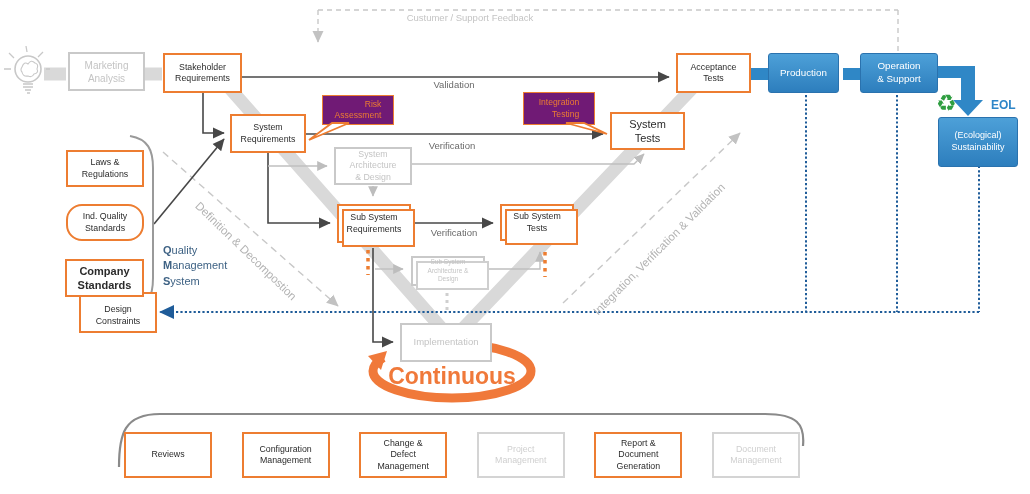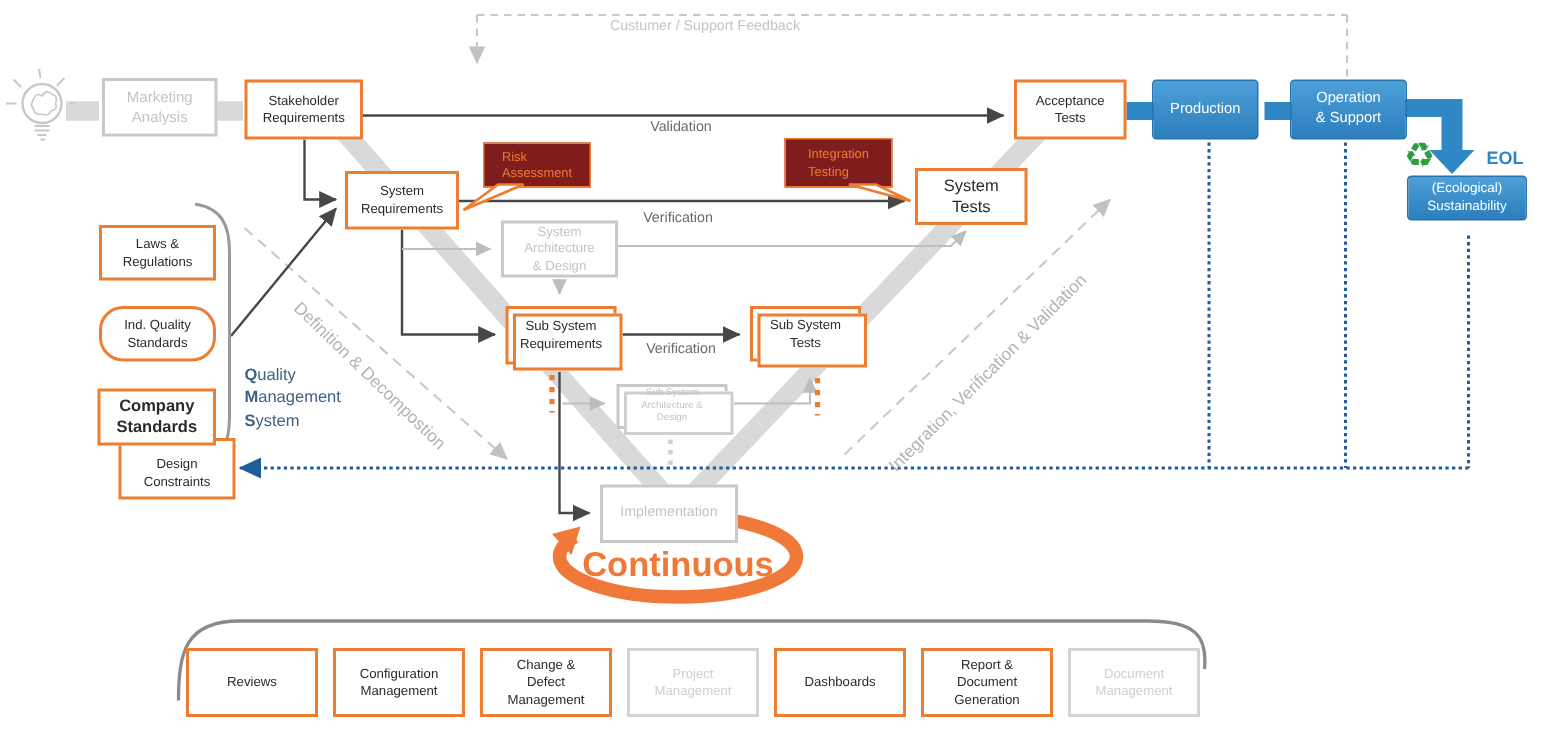--- a/index.html
+++ b/index.html
@@ -13,21 +13,21 @@
   .box span{white-space:pre-line;}
   .orange{border:2.5px solid #ED7D31;}
   .gray{border:2px solid #C9C9C9;color:#C4C4C4;}
   .stacked{z-index:3;}
   .stacked::before{content:"";position:absolute;top:3px;left:3px;right:-6px;bottom:-6px;
        border:2.5px solid #ED7D31;background:#fff;z-index:-1;}
   .stacked.gray::before{border:2px solid #CFCFCF;}
   .blue{background:linear-gradient(180deg,#4DA0D8 0%,#2D7EBD 100%);
         border:1px solid #2A72AE;border-radius:3px;color:#fff;font-size:9.8px;z-index:3;}
   .callout{position:absolute;display:flex;align-items:center;justify-content:center;
-        text-align:left;background:#7f1d1d;border:1.8px solid #ED7D31;color:#ED7D31;
+        text-align:right;background:#701a75;border:1.8px solid #ED7D31;color:#ED7D31;
         font-size:8.6px;line-height:1.3;z-index:4;box-sizing:border-box;}
   .callout span{white-space:pre-line;}
   .lbl{position:absolute;color:#6a6a6a;font-size:9.5px;text-align:center;z-index:4;}
   .lbl-light{position:absolute;color:#C4C4C4;font-size:9.5px;text-align:center;z-index:2;}
   .diag{position:absolute;color:#B3B3B3;font-size:11.5px;white-space:nowrap;
         text-align:center;z-index:2;}
   .qms{position:absolute;left:163px;top:227px;z-index:4;color:#3E6284;
        font-size:11px;line-height:1.4;margin-top:16px;}
   .qms p{margin:0;}
   .qms p::first-letter{font-weight:bold;}
@@ -161,21 +161,21 @@
 
   <div class="box blue" style="left:768px;top:53px;width:71px;height:40px;">
       <span>Production</span>
     </div>
 
   <div class="box blue" style="left:860px;top:53px;width:78px;height:40px;">
       <span>Operation
 &amp; Support</span>
     </div>
 
-  <div class="box blue" style="left:938px;top:117px;width:80px;height:30px;font-size:9px;">
+  <div class="box blue" style="left:938px;top:117px;width:80px;height:50px;font-size:9px;">
       <span>(Ecological)
 Sustainability</span>
     </div>
 
   <div class="box orange" style="left:230px;top:114px;width:76px;height:39px;">
       <span>System
 Requirements</span>
     </div>
 
   <div class="box orange big" style="left:610px;top:112px;width:75px;height:38px;">
@@ -265,23 +265,20 @@
     <div class="bbox on">
         <span>Change &amp;
 Defect
 Management</span>
       </div>
     <div class="bbox off">
         <span>Project
 Management</span>
       </div>
     <div class="bbox on">
-        <span>Dashboards</span>
-      </div>
-    <div class="bbox on">
         <span>Report &amp;
 Document
 Generation</span>
       </div>
     <div class="bbox off">
         <span>Document
 Management</span>
       </div>
   </div>
 

